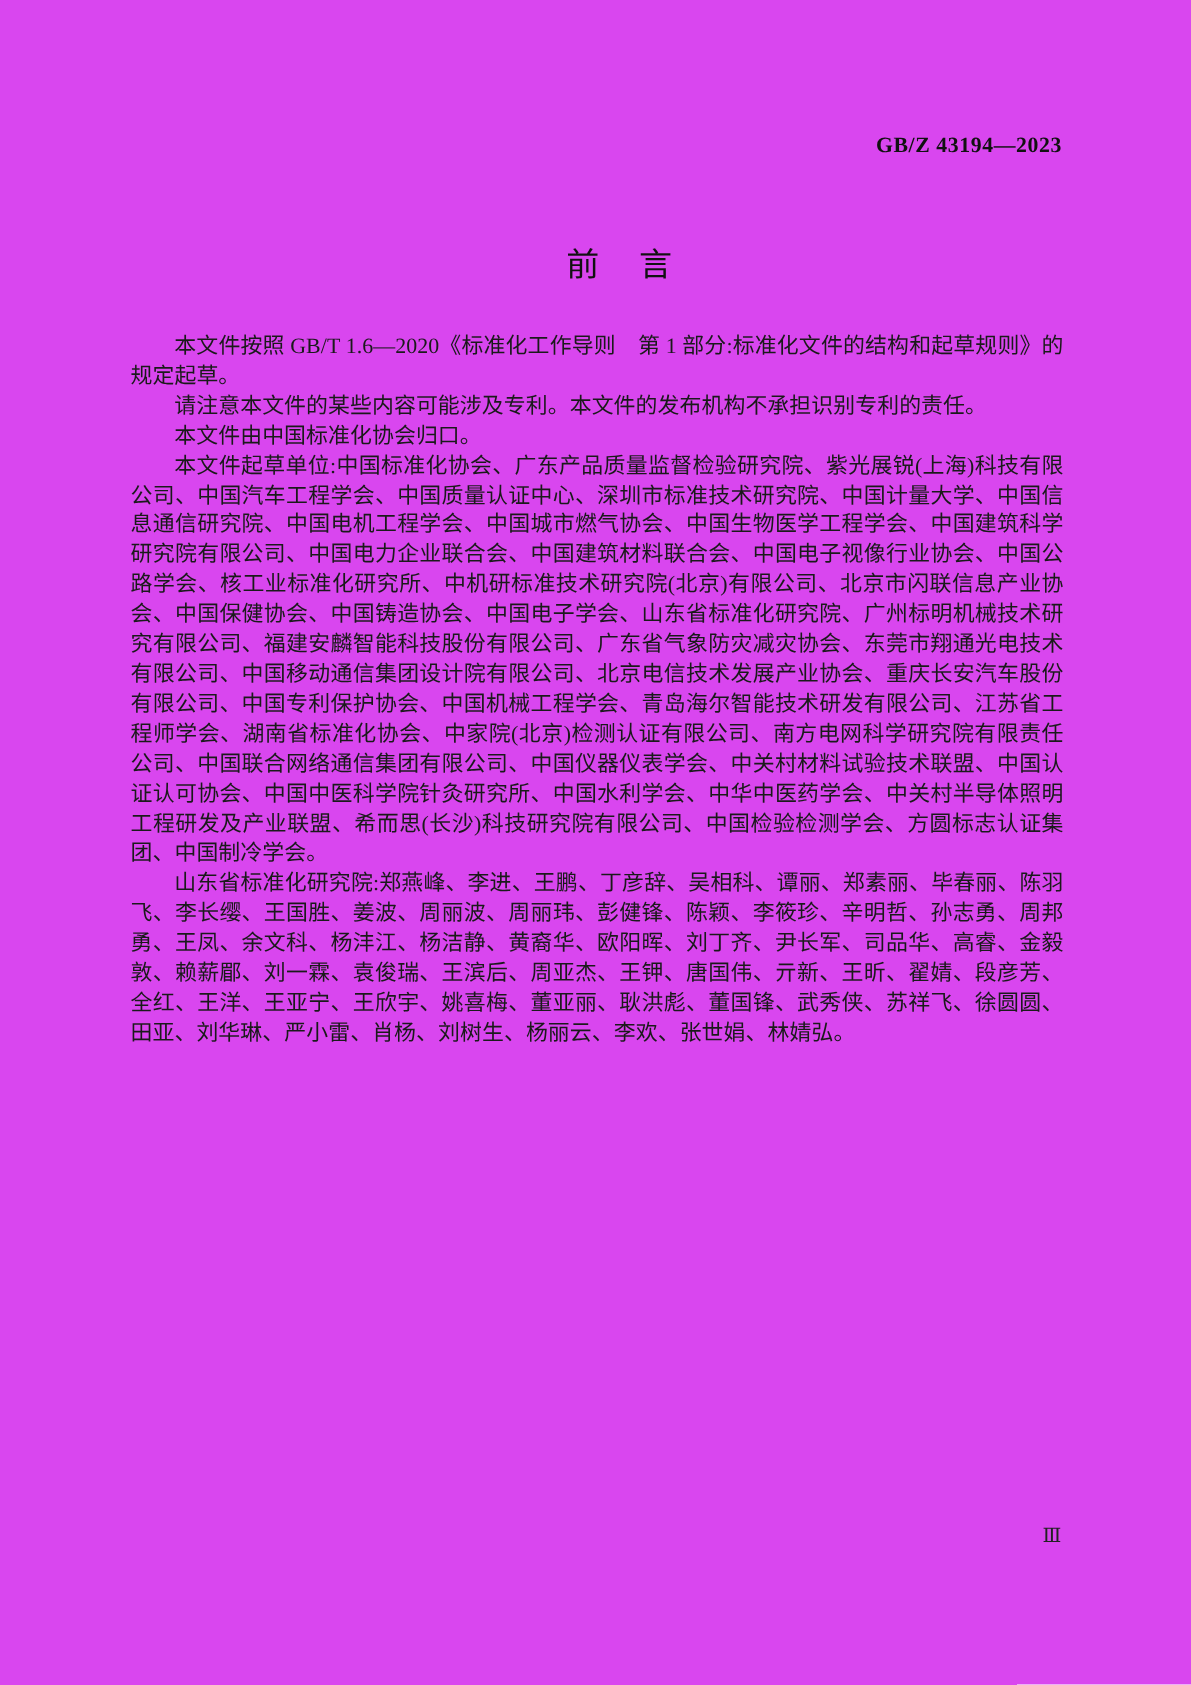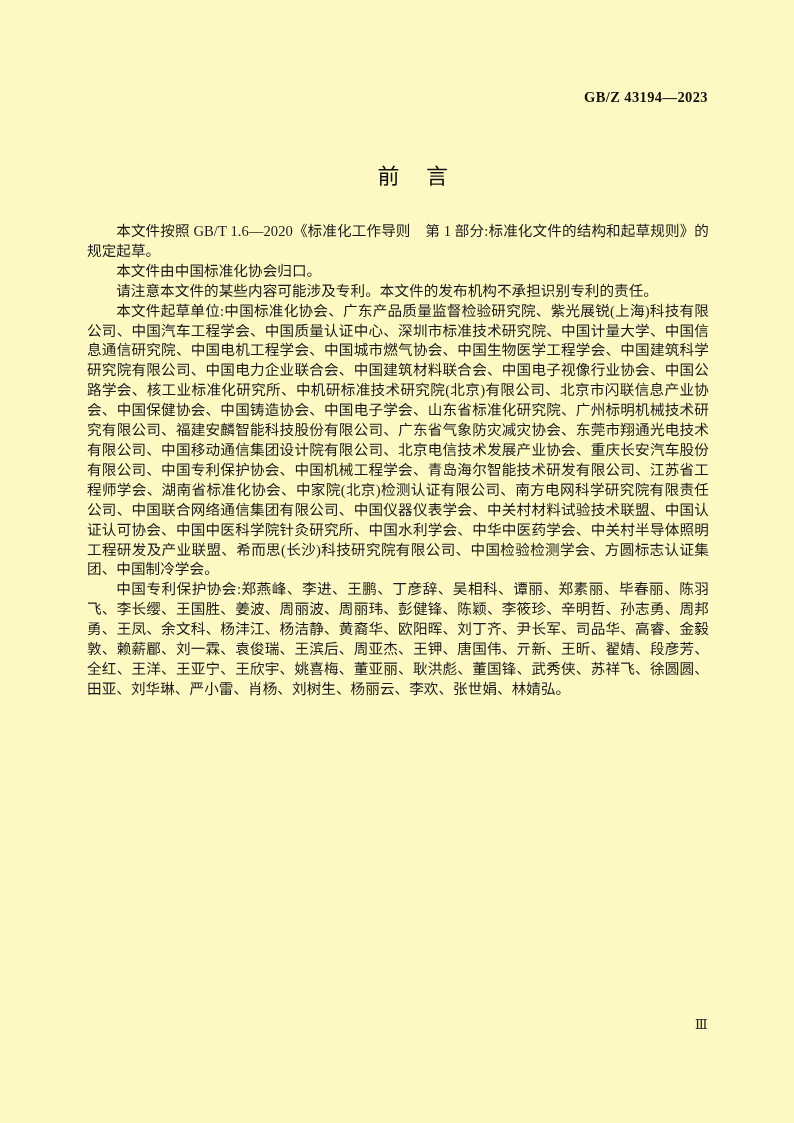--- a/index.html
+++ b/index.html
@@ -10,21 +10,21 @@
   }
   body {
     font-family: "Liberation Serif", "DejaVu Serif", serif;
     color: #1a1a1a;
   }
   .page {
     position: relative;
     width: 794px;
     height: 1123px;
     margin: 0 auto;
-    background: #fef9c3;
+    background: #d946ef;
     overflow: hidden;
     box-sizing: border-box;
   }
   
   .page-header {
     position: absolute;
     top: 88px;
     left: 87px;
     right: 86px;
     height: 22px;
@@ -100,23 +100,23 @@
   <div class="page-header">
     <span class="std-number">GB/Z 43194—2023</span>
   </div>
 
   <div class="doc-title">
     <span>前</span><span class="spacer"></span><span>言</span>
   </div>
 
   <div class="body-block">
     <p class="para">本文件按照 GB/T 1.6—2020《标准化工作导则　第 1 部分:标准化文件的结构和起草规则》的规定起草。</p>
+    <p class="para">请注意本文件的某些内容可能涉及专利。本文件的发布机构不承担识别专利的责任。</p>
     <p class="para">本文件由中国标准化协会归口。</p>
-    <p class="para">请注意本文件的某些内容可能涉及专利。本文件的发布机构不承担识别专利的责任。</p>
     <p class="para">本文件起草单位:中国标准化协会、广东产品质量监督检验研究院、紫光展锐(上海)科技有限公司、中国汽车工程学会、中国质量认证中心、深圳市标准技术研究院、中国计量大学、中国信息通信研究院、中国电机工程学会、中国城市燃气协会、中国生物医学工程学会、中国建筑科学研究院有限公司、中国电力企业联合会、中国建筑材料联合会、中国电子视像行业协会、中国公路学会、核工业标准化研究所、中机研标准技术研究院(北京)有限公司、北京市闪联信息产业协会、中国保健协会、中国铸造协会、中国电子学会、山东省标准化研究院、广州标明机械技术研究有限公司、福建安麟智能科技股份有限公司、广东省气象防灾减灾协会、东莞市翔通光电技术有限公司、中国移动通信集团设计院有限公司、北京电信技术发展产业协会、重庆长安汽车股份有限公司、中国专利保护协会、中国机械工程学会、青岛海尔智能技术研发有限公司、江苏省工程师学会、湖南省标准化协会、中家院(北京)检测认证有限公司、南方电网科学研究院有限责任公司、中国联合网络通信集团有限公司、中国仪器仪表学会、中关村材料试验技术联盟、中国认证认可协会、中国中医科学院针灸研究所、中国水利学会、中华中医药学会、中关村半导体照明工程研发及产业联盟、希而思(长沙)科技研究院有限公司、中国检验检测学会、方圆标志认证集团、中国制冷学会。</p>
-    <p class="para">中国专利保护协会:郑燕峰、李进、王鹏、丁彦辞、吴相科、谭丽、郑素丽、毕春丽、陈羽飞、李长缨、王国胜、姜波、周丽波、周丽玮、彭健锋、陈颖、李筱珍、辛明哲、孙志勇、周邦勇、王凤、余文科、杨沣江、杨洁静、黄裔华、欧阳晖、刘丁齐、尹长军、司品华、高睿、金毅敦、赖薪郿、刘一霖、袁俊瑞、王滨后、周亚杰、王钾、唐国伟、亓新、王昕、翟婧、段彦芳、全红、王洋、王亚宁、王欣宇、姚喜梅、董亚丽、耿洪彪、董国锋、武秀侠、苏祥飞、徐圆圆、田亚、刘华琳、严小雷、肖杨、刘树生、杨丽云、李欢、张世娟、林婧弘。</p>
+    <p class="para">山东省标准化研究院:郑燕峰、李进、王鹏、丁彦辞、吴相科、谭丽、郑素丽、毕春丽、陈羽飞、李长缨、王国胜、姜波、周丽波、周丽玮、彭健锋、陈颖、李筱珍、辛明哲、孙志勇、周邦勇、王凤、余文科、杨沣江、杨洁静、黄裔华、欧阳晖、刘丁齐、尹长军、司品华、高睿、金毅敦、赖薪郿、刘一霖、袁俊瑞、王滨后、周亚杰、王钾、唐国伟、亓新、王昕、翟婧、段彦芳、全红、王洋、王亚宁、王欣宇、姚喜梅、董亚丽、耿洪彪、董国锋、武秀侠、苏祥飞、徐圆圆、田亚、刘华琳、严小雷、肖杨、刘树生、杨丽云、李欢、张世娟、林婧弘。</p>
   </div>
 
   <div class="page-footer">
     <span class="folio">Ⅲ</span>
   </div>
 
 </div>
 
 </body></html>

